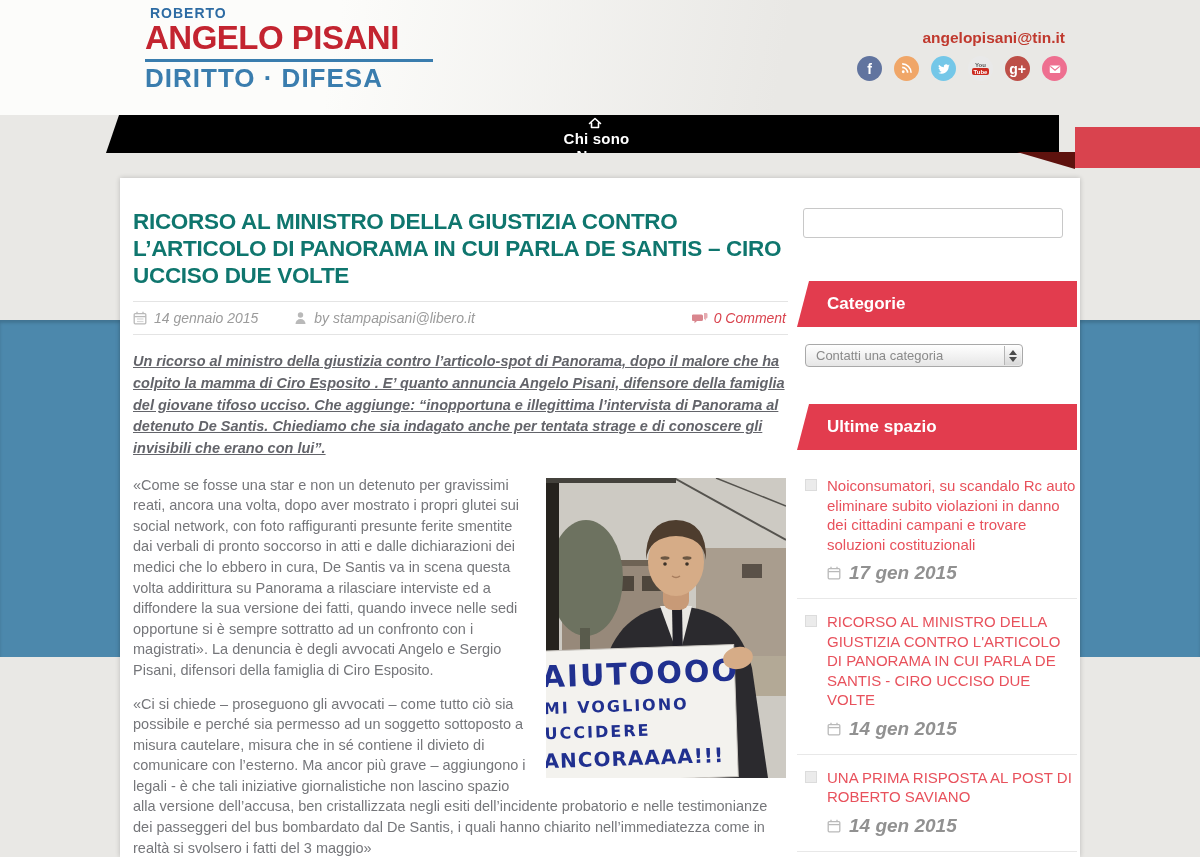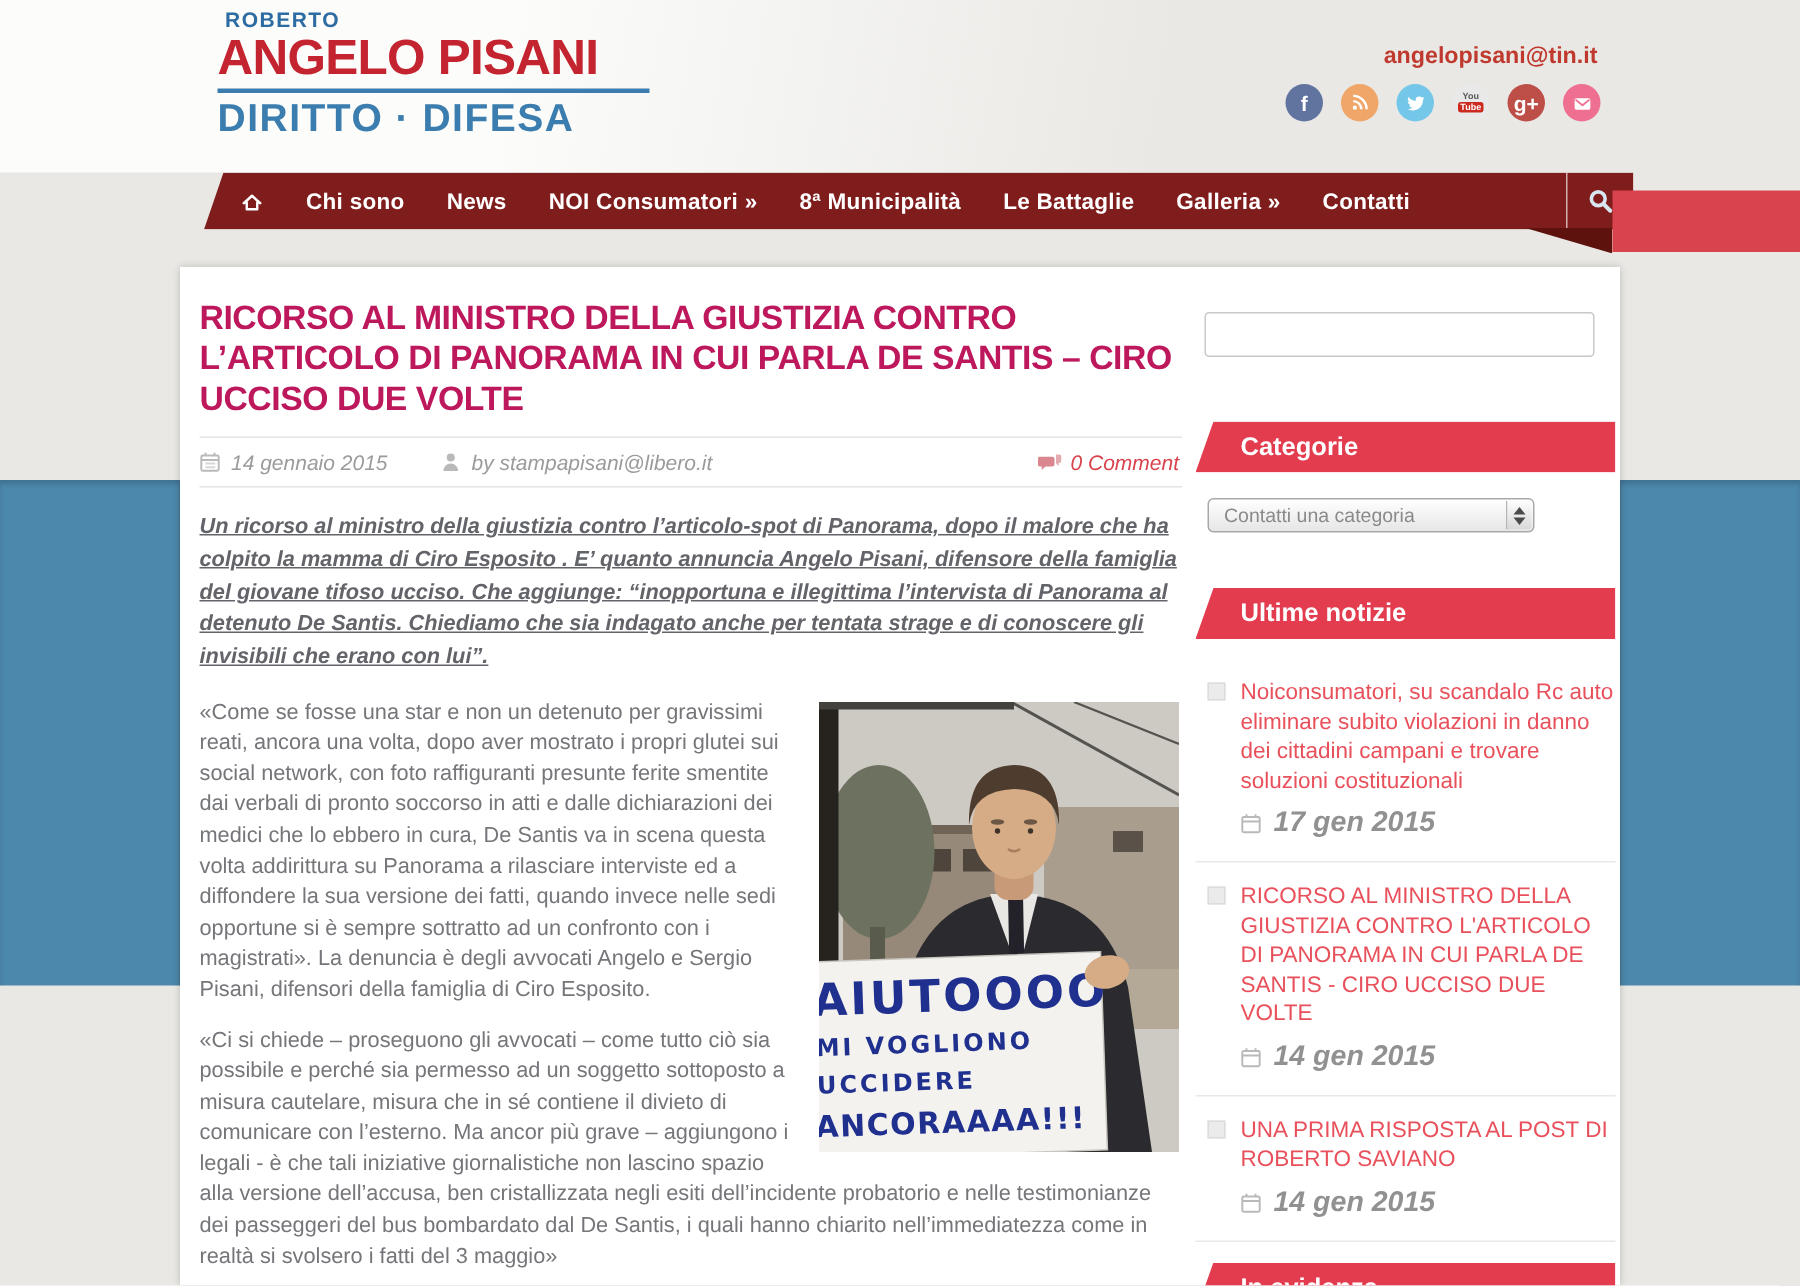--- a/index.html
+++ b/index.html
@@ -22,62 +22,62 @@
   .email { position:absolute; top:29px; right:135px; font-size:15.5px; font-weight:bold; color:#c0392e; }
   .social { position:absolute; top:56px; right:133px; display:flex; gap:12px; }
   .soc { width:25px; height:25px; border-radius:50%; display:flex; align-items:center; justify-content:center;
          color:#fff; font-weight:bold; font-size:14px; cursor:pointer; }
   .soc svg { display:block; }
   .yt-inner { display:flex; flex-direction:column; align-items:center; line-height:1; }
   .yt-you { font-size:6px; color:#555; font-weight:bold; }
   .yt-tube { font-size:6px; color:#fff; background:#cc2a20; border-radius:2px; padding:0.5px 2px; font-weight:bold; }
   
   .nav {
-    position:absolute; left:136px; top:115px; width:953px; height:38px;
-    background:#7f1d1d; clip-path:polygon(13px 0,100% 0,100% 100%,0 100%);
-    display:flex; align-items:center; color:#fff;
+    position:absolute; left:106px; top:115px; width:953px; height:38px;
+    background:#000000; clip-path:polygon(13px 0,100% 0,100% 100%,0 100%);
+    display:flex; align-items:center; color:#fff;flex-direction:column;
   }
   .nav-home { margin-left:24px; display:flex; align-items:center; cursor:pointer; }
   .nav a { color:#fff; text-decoration:none; font-weight:bold; font-size:15px; letter-spacing:.2px; margin-left:28px; }
   .nav-search-sep { margin-left:auto; width:1px; height:38px; background:rgba(255,255,255,.65); }
   .nav-search { width:44px; height:38px; display:flex; align-items:center; justify-content:center; cursor:pointer; }
   .ribbon-right { position:absolute; left:1075px; top:127px; width:125px; height:41px; background:#d9434e; }
   .ribbon-fold { position:absolute; left:1017px; top:152px; width:58px; height:17px;
                  background:#5e120e; clip-path:polygon(0 0,100% 0,100% 100%); }
   
   .band { position:absolute; top:320px; height:337px; width:120px; background:#4c88ac; }
   .band-left { left:0; box-shadow:inset 0 3px 3px rgba(0,0,0,.15); }
   .band-right { left:1080px; box-shadow:inset 0 3px 3px rgba(0,0,0,.15); }
   
   .content {
     position:absolute; left:120px; top:178px; width:960px; height:679px;
     background:#fff; box-shadow:0 0 5px rgba(0,0,0,.2); overflow:hidden;
   }
   .article { position:absolute; left:13px; top:0; width:655px; }
   .post-title-main {
-    margin-top:20px; font-size:22.5px; font-weight:bold; letter-spacing:-0.3px;
-    color:#be185d; line-height:1.2;
+    margin-top:30px; font-size:22.5px; font-weight:bold; letter-spacing:-0.3px;
+    color:#0f766e; line-height:1.2;
   }
   .hr { border:0; border-top:1px solid #e4e4e4; margin:12px 0 0; }
   .meta { display:flex; align-items:center; height:32px; font-style:italic; font-size:14px; color:#9b9b9b; }
   .meta .m-item { display:flex; align-items:center; gap:7px; margin-right:36px; }
   .meta .m-comments { margin-left:auto; margin-right:2px; display:flex; align-items:center; gap:6px;
                       color:#d9434e; cursor:pointer; }
   .intro { margin:16px 0 15px; font-weight:bold; font-style:italic; color:#63646a; font-size:14.5px; line-height:1.5;text-decoration:underline; }
   .body-copy p { color:#75767a; font-size:14.5px; line-height:1.42; margin-bottom:13px; }
   .photo { float:right; width:240px; height:300px; margin:3px 2px 12px 20px; }
   
   .sidebar { position:absolute; left:677px; top:0; width:280px; }
   .sb-search {
     display:block; margin:30px 0 0 6px; width:260px; height:30px;
     border:1px solid #c8c8c8; border-radius:3px; background:#fff; outline:none; padding:0 8px;
     font-size:14px; color:#555; font-family:"Liberation Sans", sans-serif;
   }
   .ribbon {
-    height:34px; background:#e23c4e; clip-path:polygon(12px 0,100% 0,100% 100%,0 100%);
+    height:46px; background:#e23c4e; clip-path:polygon(12px 0,100% 0,100% 100%,0 100%);
     color:#fff; font-size:17px; font-weight:bold; display:flex; align-items:center; padding-left:30px;
   }
   .rib-cat { margin-top:43px; }
   .rib-news { margin-top:37px; }
   .rib-feat { margin-top:14px; }
   .select {
     position:relative; margin:17px 0 0 8px; width:218px; height:23px;
     border:1px solid #a9a9a9; border-radius:4px; background:linear-gradient(#ffffff,#e6e6e6);
     display:flex; align-items:center; padding-left:10px; font-size:13px; color:#8a8a8a; cursor:pointer;
   }
@@ -257,21 +257,21 @@
     <div class="ribbon rib-cat">Categorie</div>
 
     <div class="select">
       <span>Contatti una categoria</span>
       <span class="stepper">
         <span class="tri-up"></span>
         <span class="tri-down"></span>
       </span>
     </div>
 
-    <div class="ribbon rib-news">Ultime notizie</div>
+    <div class="ribbon rib-news">Ultime spazio</div>
 
     <div class="posts">
 
       <div class="post">
         <span class="bullet"></span>
         <a>Noiconsumatori, su scandalo Rc auto eliminare subito violazioni in danno dei cittadini campani e trovare soluzioni costituzionali</a>
         <div class="post-date">
           <svg class="icon-gray" width="14" height="14" viewBox="0 0 14 14">
             <rect x="1.2" y="2.6" width="11.6" height="10.2" rx="1" stroke="#b9b9b9" fill="none" stroke-width="1.3"></rect>
             <line x1="1.2" y1="5.6" x2="12.8" y2="5.6" stroke="#b9b9b9" stroke-width="1.3"></line>

